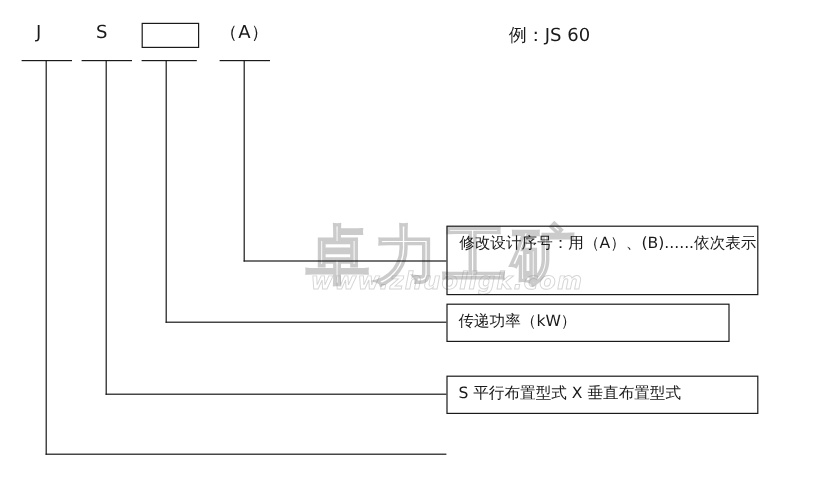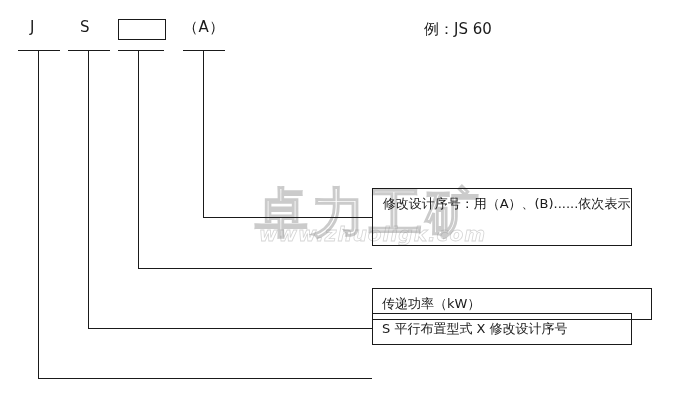--- a/index.html
+++ b/index.html
@@ -148,22 +148,22 @@
   <div class="hline" style="left:138px; top:268px; width:234px;"></div>
 
   <div class="vline" style="left:203px; top:50px; height:168px;"></div>
   <div class="hline" style="left:203px; top:217px; width:169px;"></div>
 
   <div class="desc-box two-line" style="left:372px; top:188px; width:260px; height:58px;">
     <span class="desc-line">修改设计序号：用（A）、(B)......依次</span>
     <span class="desc-line">表示</span>
   </div>
 
-  <div class="desc-box" style="left:372px; top:253px; width:280px; height:32px;margin-top:35px;">
+  <div class="desc-box" style="left:372px; top:253px; width:236px; height:32px;">
     <span class="desc-line">传递功率（kW）</span>
   </div>
 
   <div class="desc-box" style="left:372px; top:313px; width:260px; height:32px;">
-    <span class="desc-line">S 平行布置型式  X 修改设计序号</span>
+    <span class="desc-line">S 平行布置型式  X 垂直布置型式</span>
   </div>
 
 
 </div>
 
 </body></html>

